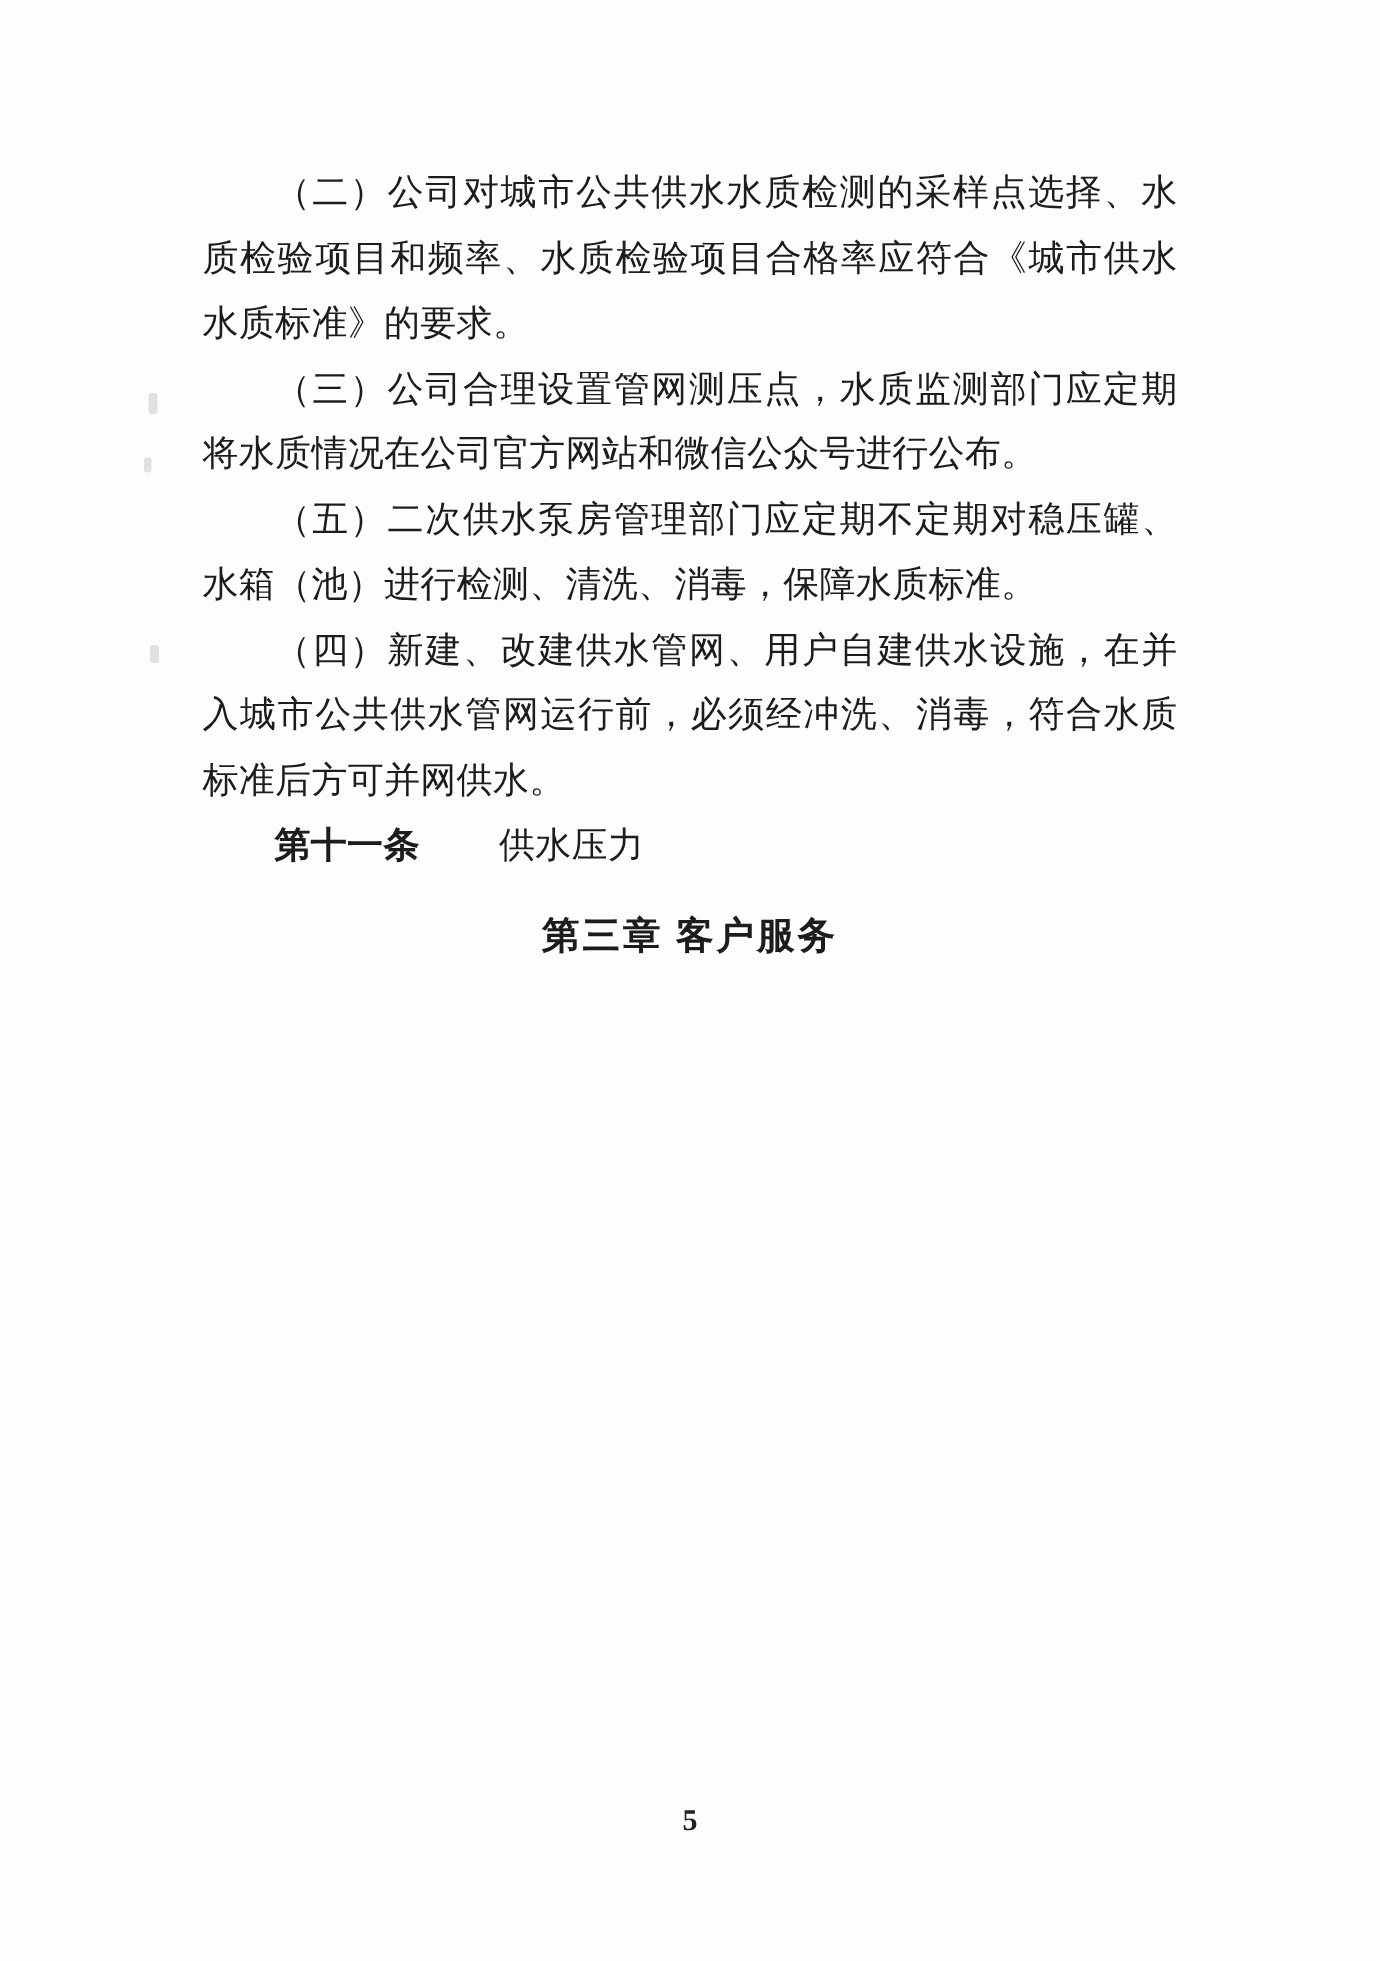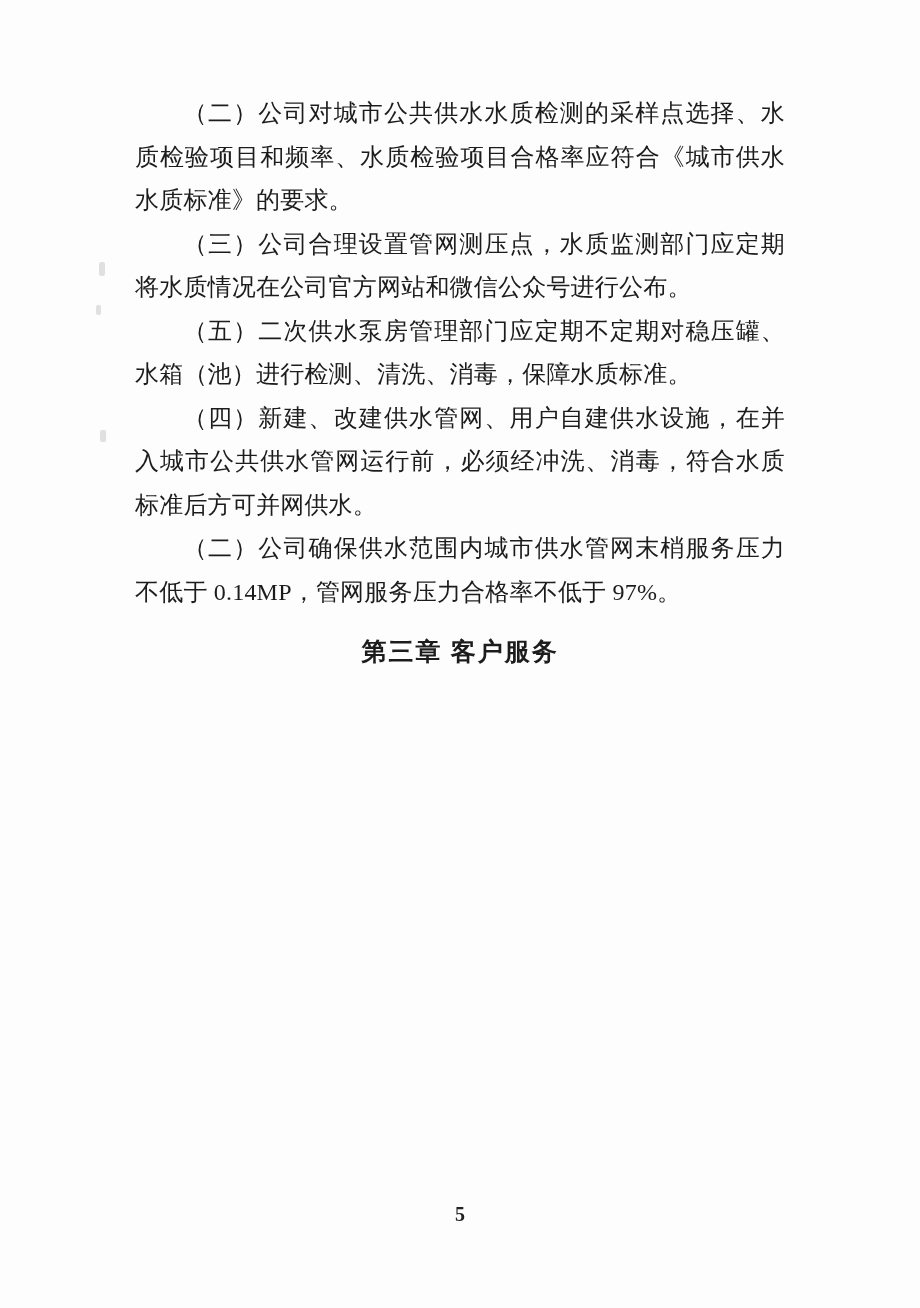--- a/index.html
+++ b/index.html
@@ -12,21 +12,21 @@
     width: 920px;
     height: 1308px;
     background: #fdfdfd;
     overflow: hidden;
     font-family: "Liberation Serif", "DejaVu Serif", serif;
     color: #1c1c1c;
   }
   .content {
     position: absolute;
     left: 135px;
-    top: 92px;
+    top: 108px;
     width: 650px;
     font-size: 24px;
     line-height: 43.5px;
     text-align: justify;
     text-justify: inter-ideograph;
     letter-spacing: 0.2px;
   }
   .content p {
     margin: 0;
     text-indent: 2em;
@@ -77,23 +77,25 @@
   <div class="content">
 
     <p>（二）公司对城市公共供水水质检测的采样点选择、水质检验项目和频率、水质检验项目合格率应符合《城市供水水质标准》的要求。</p>
 
     <p>（三）公司合理设置管网测压点，水质监测部门应定期将水质情况在公司官方网站和微信公众号进行公布。</p>
 
     <p>（五）二次供水泵房管理部门应定期不定期对稳压罐、水箱（池）进行检测、清洗、消毒，保障水质标准。</p>
 
     <p>（四）新建、改建供水管网、用户自建供水设施，在并入城市公共供水管网运行前，必须经冲洗、消毒，符合水质标准后方可并网供水。</p>
 
+    <p>
+      <b class="lead">第十一条</b><span>供水压力</span>
+    </p>
 
 
-    <p>（二）公司确保供水范围内城市供水管网末梢服务压力不低于 0.14MP，管网服务压力合格率不低于 97%。</p>
 
     <h2 class="chapter">第三章 客户服务</h2>
 
 
 
 
   </div>
 
   <div class="page-number">5</div>
 

